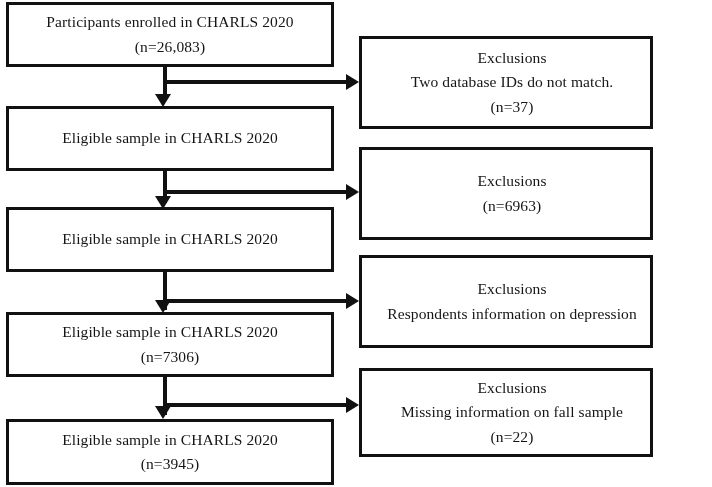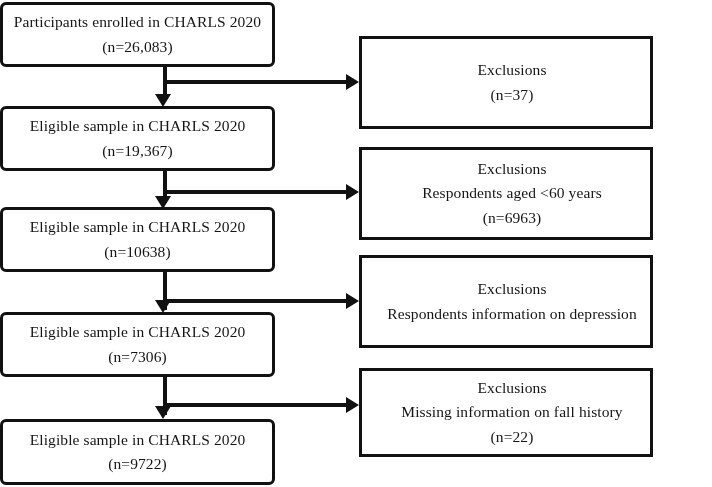--- a/index.html
+++ b/index.html
@@ -26,21 +26,21 @@
     justify-content: center;
     text-align: center;
     color: #151515;
     font-size: 15.5px;
     line-height: 1.55;
     letter-spacing: 0.1px;
   }
   .box .line { display: block; white-space: nowrap; }
 
   
-  .main-box { left: 0; width: 275px; border-radius: 6px; }
+  .main-box { left: 6px; width: 328px; }
   #main-box-1 { top: 2px;   height: 65px; }
   #main-box-2 { top: 106px; height: 65px; }
   #main-box-3 { top: 207px; height: 65px; }
   #main-box-4 { top: 312px; height: 65px; }
   #main-box-5 { top: 419px; height: 66px; }
 
   
   .excl-box { left: 359px; width: 294px; padding-left: 12px; }
   #excl-box-1 { top: 36px;  height: 93px; }
   #excl-box-2 { top: 147px; height: 93px; }
@@ -77,57 +77,55 @@
 
 <div id="flow-root">
 
   <div class="box main-box" id="main-box-1">
     <span class="line">Participants enrolled in CHARLS 2020</span>
     <span class="line">(n=26,083)</span>
   </div>
 
   <div class="box main-box" id="main-box-2">
     <span class="line">Eligible sample in CHARLS 2020</span>
-    <span class="line">(n=19,367)</span>
   </div>
 
   <div class="box main-box" id="main-box-3">
     <span class="line">Eligible sample in CHARLS 2020</span>
-    <span class="line">(n=10638)</span>
   </div>
 
   <div class="box main-box" id="main-box-4">
     <span class="line">Eligible sample in CHARLS 2020</span>
     <span class="line">(n=7306)</span>
   </div>
 
   <div class="box main-box" id="main-box-5">
     <span class="line">Eligible sample in CHARLS 2020</span>
-    <span class="line">(n=9722)</span>
+    <span class="line">(n=3945)</span>
   </div>
 
   <div class="box excl-box" id="excl-box-1">
     <span class="line">Exclusions</span>
+    <span class="line">Two database IDs do not match.</span>
     <span class="line">(n=37)</span>
   </div>
 
   <div class="box excl-box" id="excl-box-2">
     <span class="line">Exclusions</span>
-    <span class="line">Respondents aged &lt;60 years</span>
     <span class="line">(n=6963)</span>
   </div>
 
   <div class="box excl-box" id="excl-box-3">
     <span class="line">Exclusions</span>
     <span class="line">Respondents information on depression</span>
   </div>
 
   <div class="box excl-box" id="excl-box-4">
     <span class="line">Exclusions</span>
-    <span class="line">Missing information on fall history</span>
+    <span class="line">Missing information on fall sample</span>
     <span class="line">(n=22)</span>
   </div>
 
   <div class="seg v-seg" style="left:163px; top:67px; height:32px;"></div>
   <div class="arrow-down" style="left:155px; top:94px;"></div>
   <div class="seg h-seg" style="left:163px; top:80px; width:186px;"></div>
   <div class="arrow-right" style="left:346px; top:74px;"></div>
 
   <div class="seg v-seg" style="left:163px; top:171px; height:32px;"></div>
   <div class="arrow-down" style="left:155px; top:196px;"></div>

